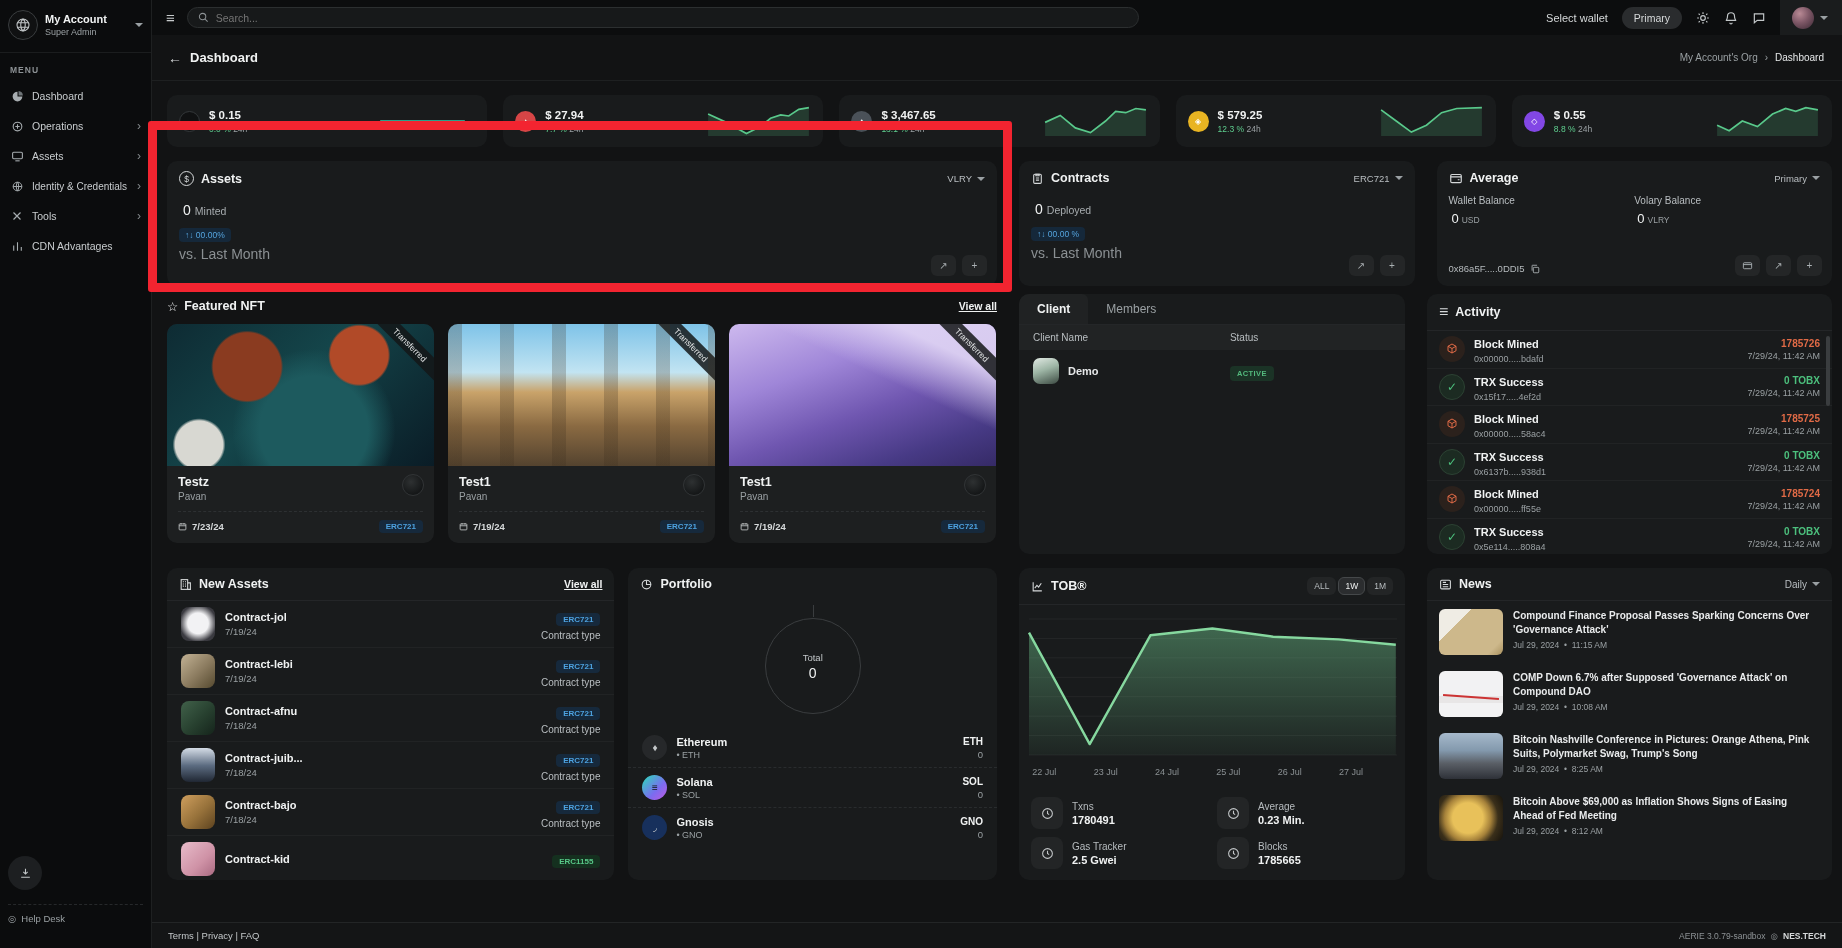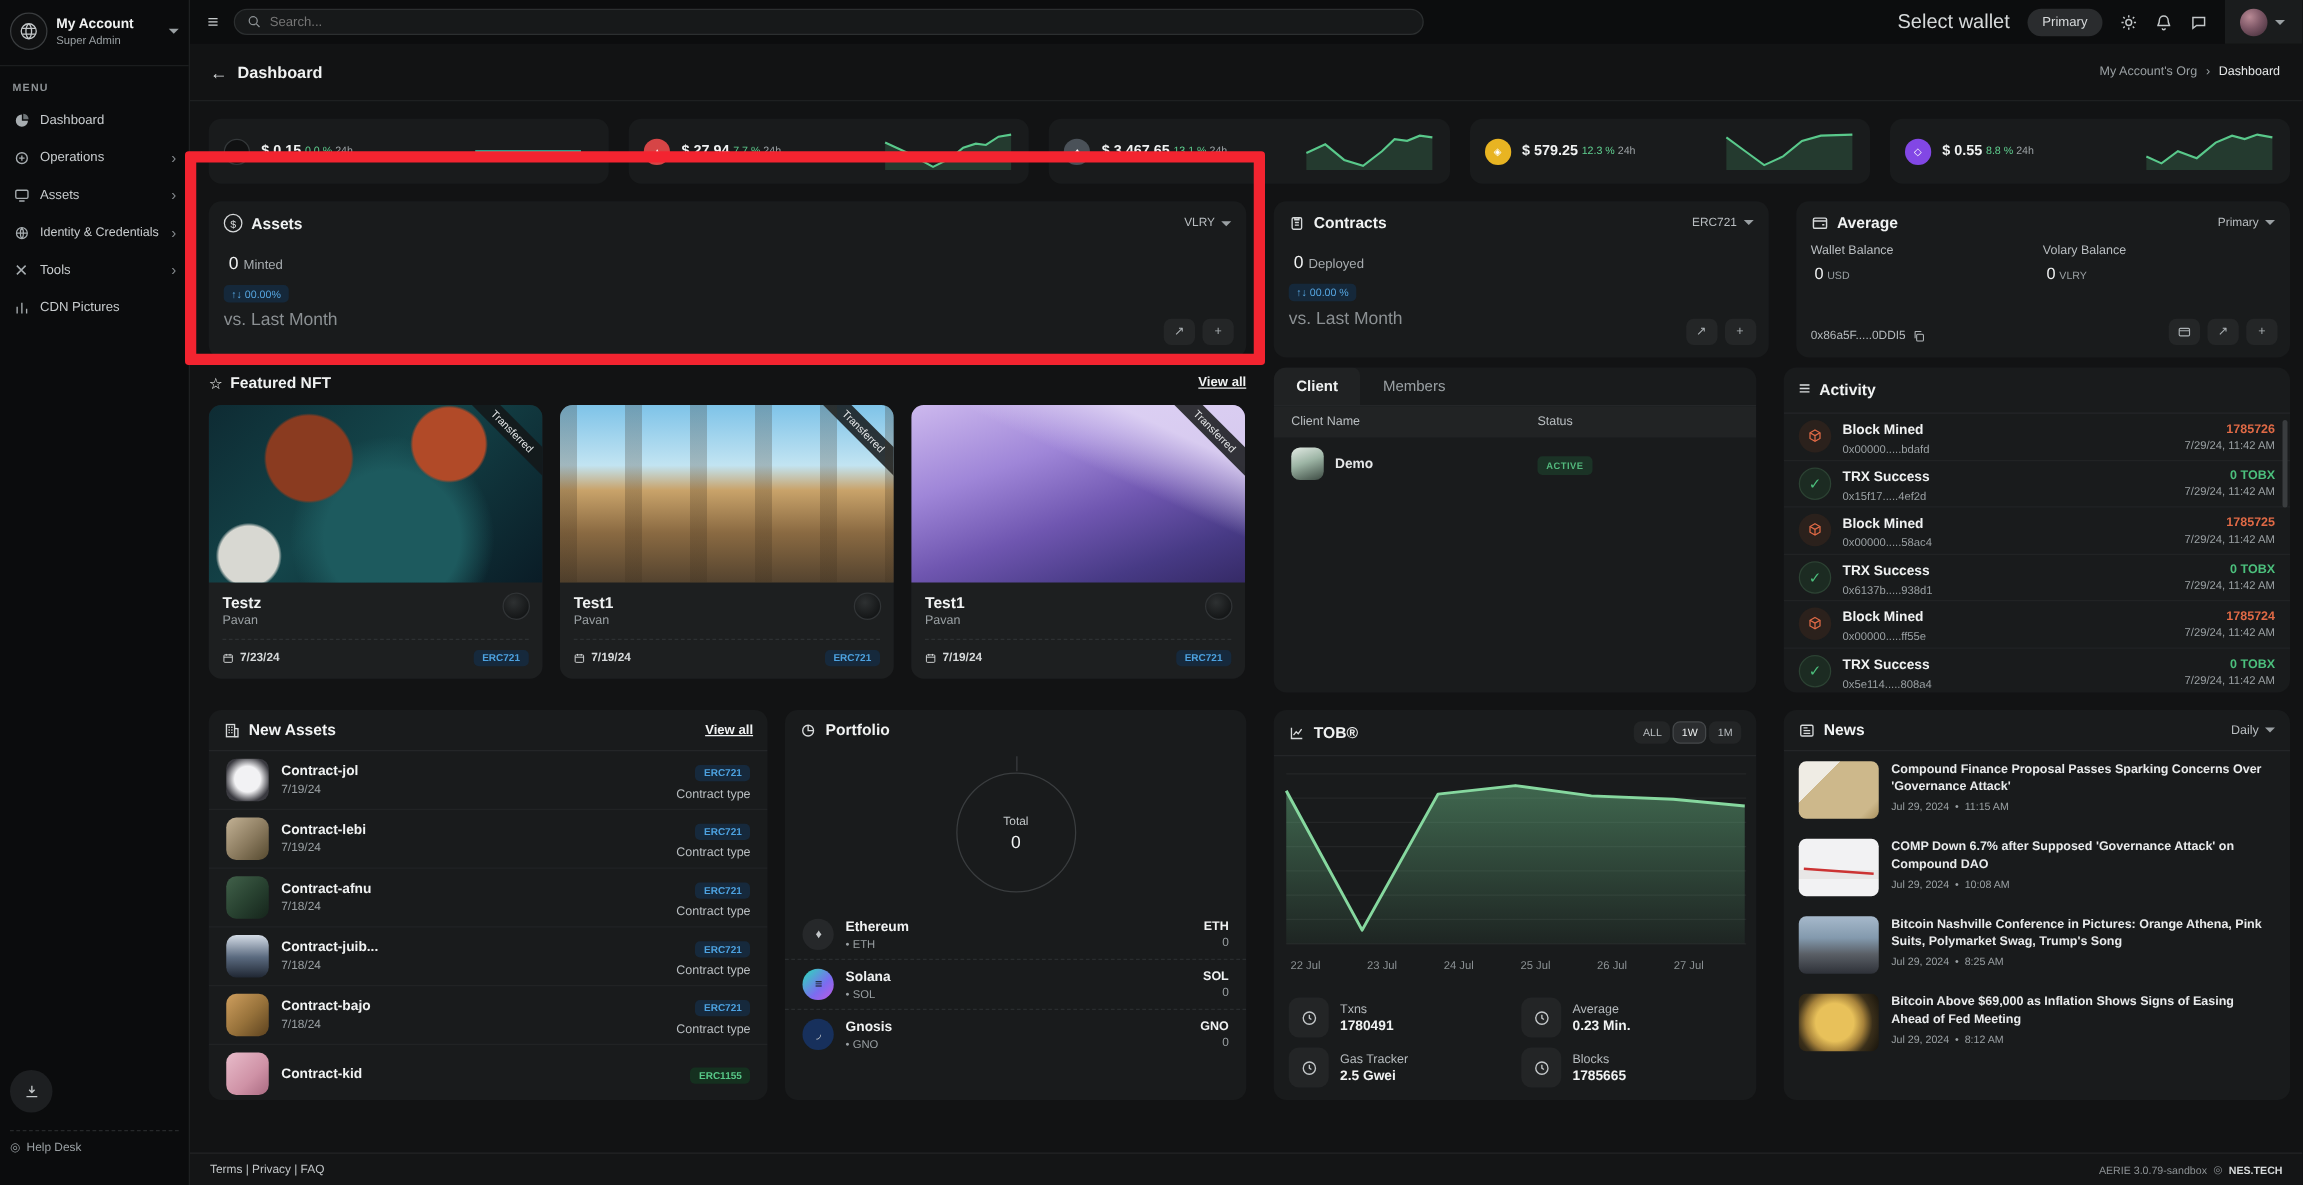--- a/index.html
+++ b/index.html
@@ -30,21 +30,21 @@
 
   
   .topbar { position:absolute; left:152px; top:0; right:0; height:35px; background:#0c0d0e;
     display:flex; align-items:center; padding:0 0 0 14px; z-index:4; }
   .hamburger { font-size:15px; color:#c6cacb; margin-right:12px; cursor:pointer; }
   .search-box { display:flex; align-items:center; gap:7px; width:952px; height:21px;
     background:#17191a; border:1px solid #2c2f30; border-radius:11px; padding:0 10px; }
   .search-box input { background:transparent; border:none; outline:none; color:#c6cacb;
     font-size:10.5px; width:100%; font-family:inherit; }
   .top-right { margin-left:auto; display:flex; align-items:center; gap:14px; height:100%; }
-  .select-wallet { font-size:16px; color:#d6d9da; cursor:pointer; }
+  .select-wallet { font-size:11px; color:#d6d9da; cursor:pointer; }
   .primary-btn { background:#2a2c2e; color:#d6d9da; font-size:10.5px; padding:5px 12px;
     border-radius:13px; cursor:pointer; }
   .tb-ic { color:#c3c7c9; display:flex; align-items:center; cursor:pointer; }
   .avatar-wrap { height:35px; background:#1a1c1d; display:flex; align-items:center; gap:6px;
     padding:0 14px 0 12px; cursor:pointer; }
   .avatar { width:22px; height:22px; border-radius:50%;
     background:radial-gradient(circle at 35% 30%, #b98a95 0%, #7d5766 45%, #3a2833 100%); }
   .chev { width:0; height:0; border-left:4px solid transparent; border-right:4px solid transparent;
     border-top:4px solid #9aa0a3; display:inline-block; }
 
@@ -57,21 +57,21 @@
   .crumbs .cur { color:#e6e8e9; }
 
   
   .content { position:absolute; left:167px; top:81px; width:1665px; }
   .card { background:#191b1c; border-radius:10px; }
 
   .stats-row { display:grid; grid-template-columns:repeat(5,1fr); gap:16px; margin-top:14px; }
   .stat-card { height:52px; display:flex; align-items:center; padding:0 12px; gap:9px; }
   .coin-ic { width:21px; height:21px; border-radius:50%; display:flex; align-items:center;
     justify-content:center; font-size:8px; color:#fff; flex:0 0 auto; }
-  .stat-mid { display:flex; flex-direction:row; gap:3px; }
+  .stat-mid { display:flex; flex-direction:column; gap:3px; }
   .stat-val { font-size:11.5px; font-weight:bold; color:#f0f2f2; white-space:nowrap; }
   .stat-sub { font-size:8.5px; color:#9aa0a3; }
   .stat-sub b { color:#5fcf8f; font-weight:normal; }
   .spark { margin-left:auto; width:105px; height:32px; }
 
   .main-grid { display:flex; gap:22px; margin-top:14px; }
   .col-left { width:830px; } .col-mid { width:386px; } .col-right { width:405px; }
   .pair { display:flex; gap:14px; }
 
   
@@ -319,21 +319,21 @@
       </span>
       <span class="grow">Tools</span>
       <span class="sub-arrow">›</span>
     </div>
     <div class="nav-item">
       <span class="nav-ic">
         <svg class="ic" width="13" height="13" viewBox="0 0 24 24" fill="none" stroke="#a7adb0" stroke-width="2">
             <path d="M5 20V10M12 20V4M19 20v-7"></path>
           </svg>
       </span>
-      <span class="grow">CDN Pictures</span>
+      <span class="grow">CDN Advantages</span>
     </div>
 
     <div class="side-bottom">
       <div class="dl-btn">
         <svg class="ic" width="13" height="13" viewBox="0 0 24 24" fill="none" stroke="#c3c7c9" stroke-width="2">
             <path d="M12 3v10M8 9l4 4 4-4M4 19h16"></path>
           </svg>
       </div>
       <div class="help-row">
         <span>◎</span>

